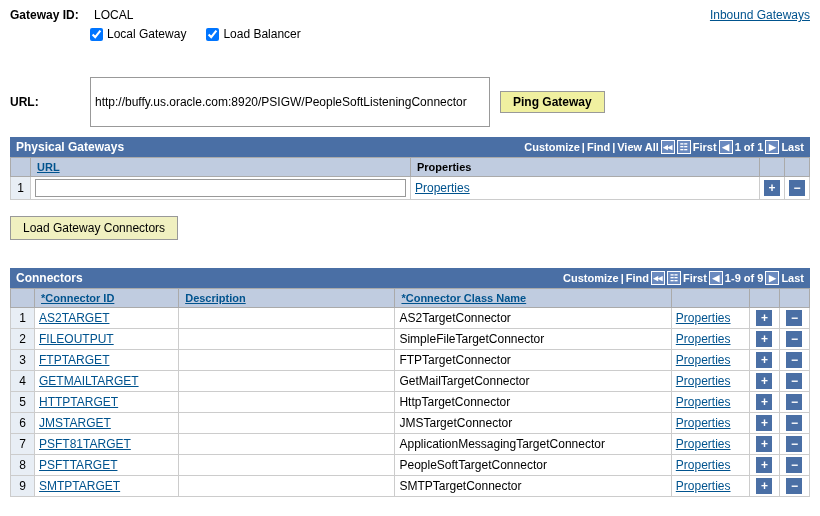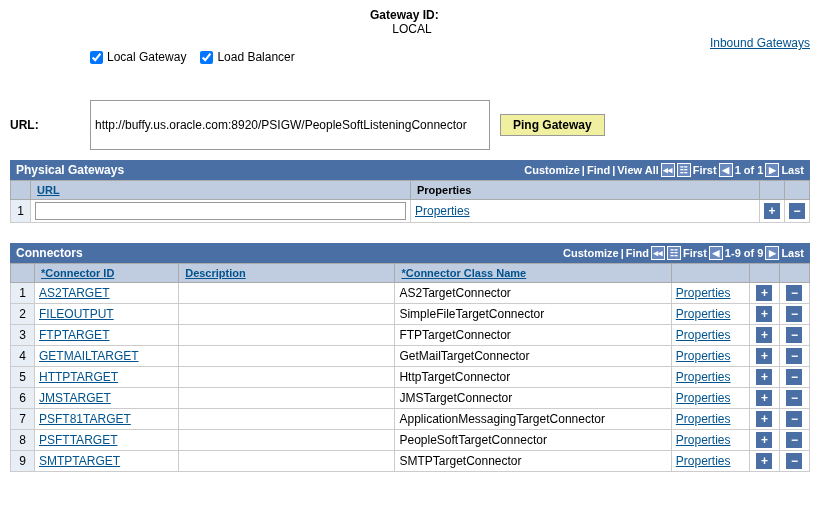--- a/index.html
+++ b/index.html
@@ -15,21 +15,21 @@
     }
     h1.page-title {
       font-size: 18px;
       font-weight: bold;
       color: #00538e;
       margin-bottom: 10px;
     }
     .field-row {
       display: flex;
       align-items: center;
-      flex-direction: column;
+      margin-bottom: 5px;
     }
     .field-label {
       font-weight: bold;
       font-size: 12px;
       min-width: 80px;
     }
     .field-value {
       font-size: 12px;
       margin-left: 4px;
     }
@@ -37,21 +37,21 @@
       color: #00538e;
       text-decoration: underline;
       cursor: pointer;
       margin-left: auto;
     }
     .checkbox-row {
       display: flex;
       align-items: center;
       margin-left: 80px;
       margin-bottom: 5px;
-      gap: 14px;
+      gap: 20px;
     }
     .checkbox-label {
       display: flex;
       align-items: center;
       gap: 4px;
       font-size: 12px;
     }
     .checkbox-label input[type="checkbox"] {
       margin: 0;
     }
@@ -292,20 +292,23 @@
         <button class="btn-plus">+</button>
       </td>
       <td style="width:16px;text-align:center;">
         <button class="btn-minus">−</button>
       </td>
     </tr>
         </tbody>
     </table>
   </div>
 
+  <div style="margin: 8px 0;">
+    <button class="load-btn">Load Gateway Connectors</button>
+  </div>
 
   <div class="connectors-section">
     <div class="section-header">
       <span class="section-title">Connectors</span>
       <div class="section-controls">
         <a>Customize</a>
         <span> | </span>
         <a>Find</a>
         <span class="nav-icon">◂◂</span>
         <span class="nav-icon">☷</span>

